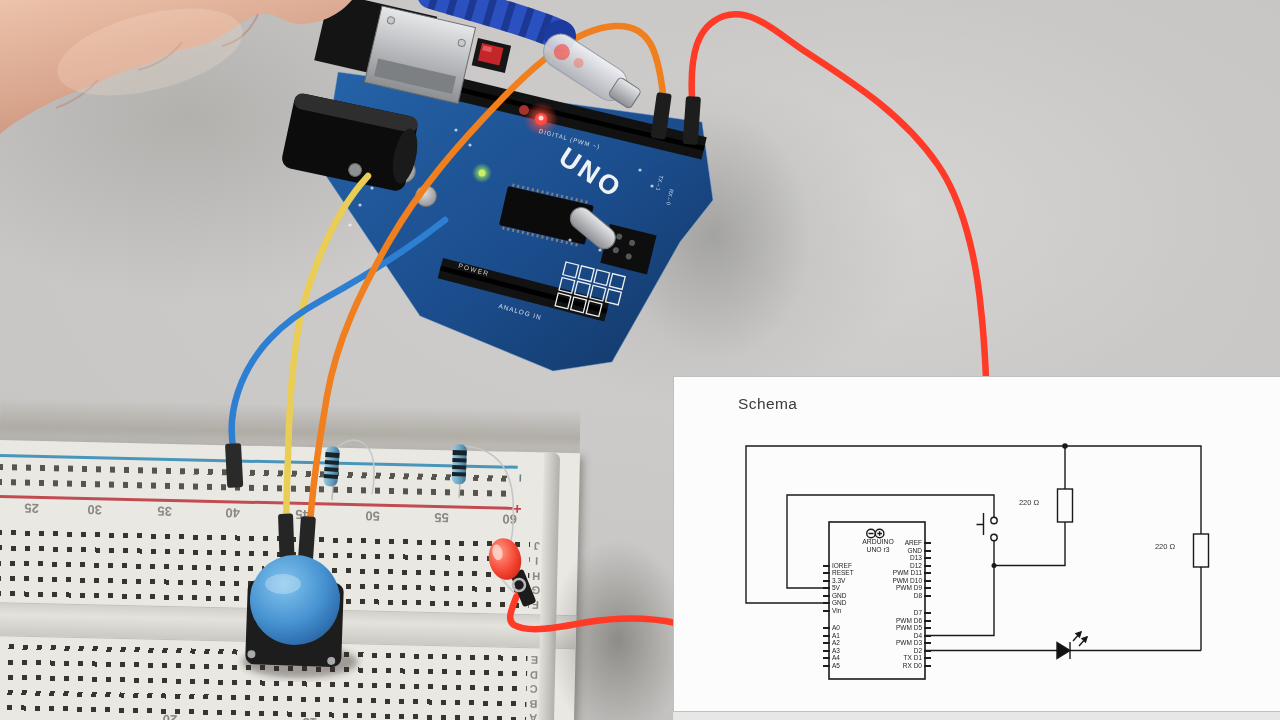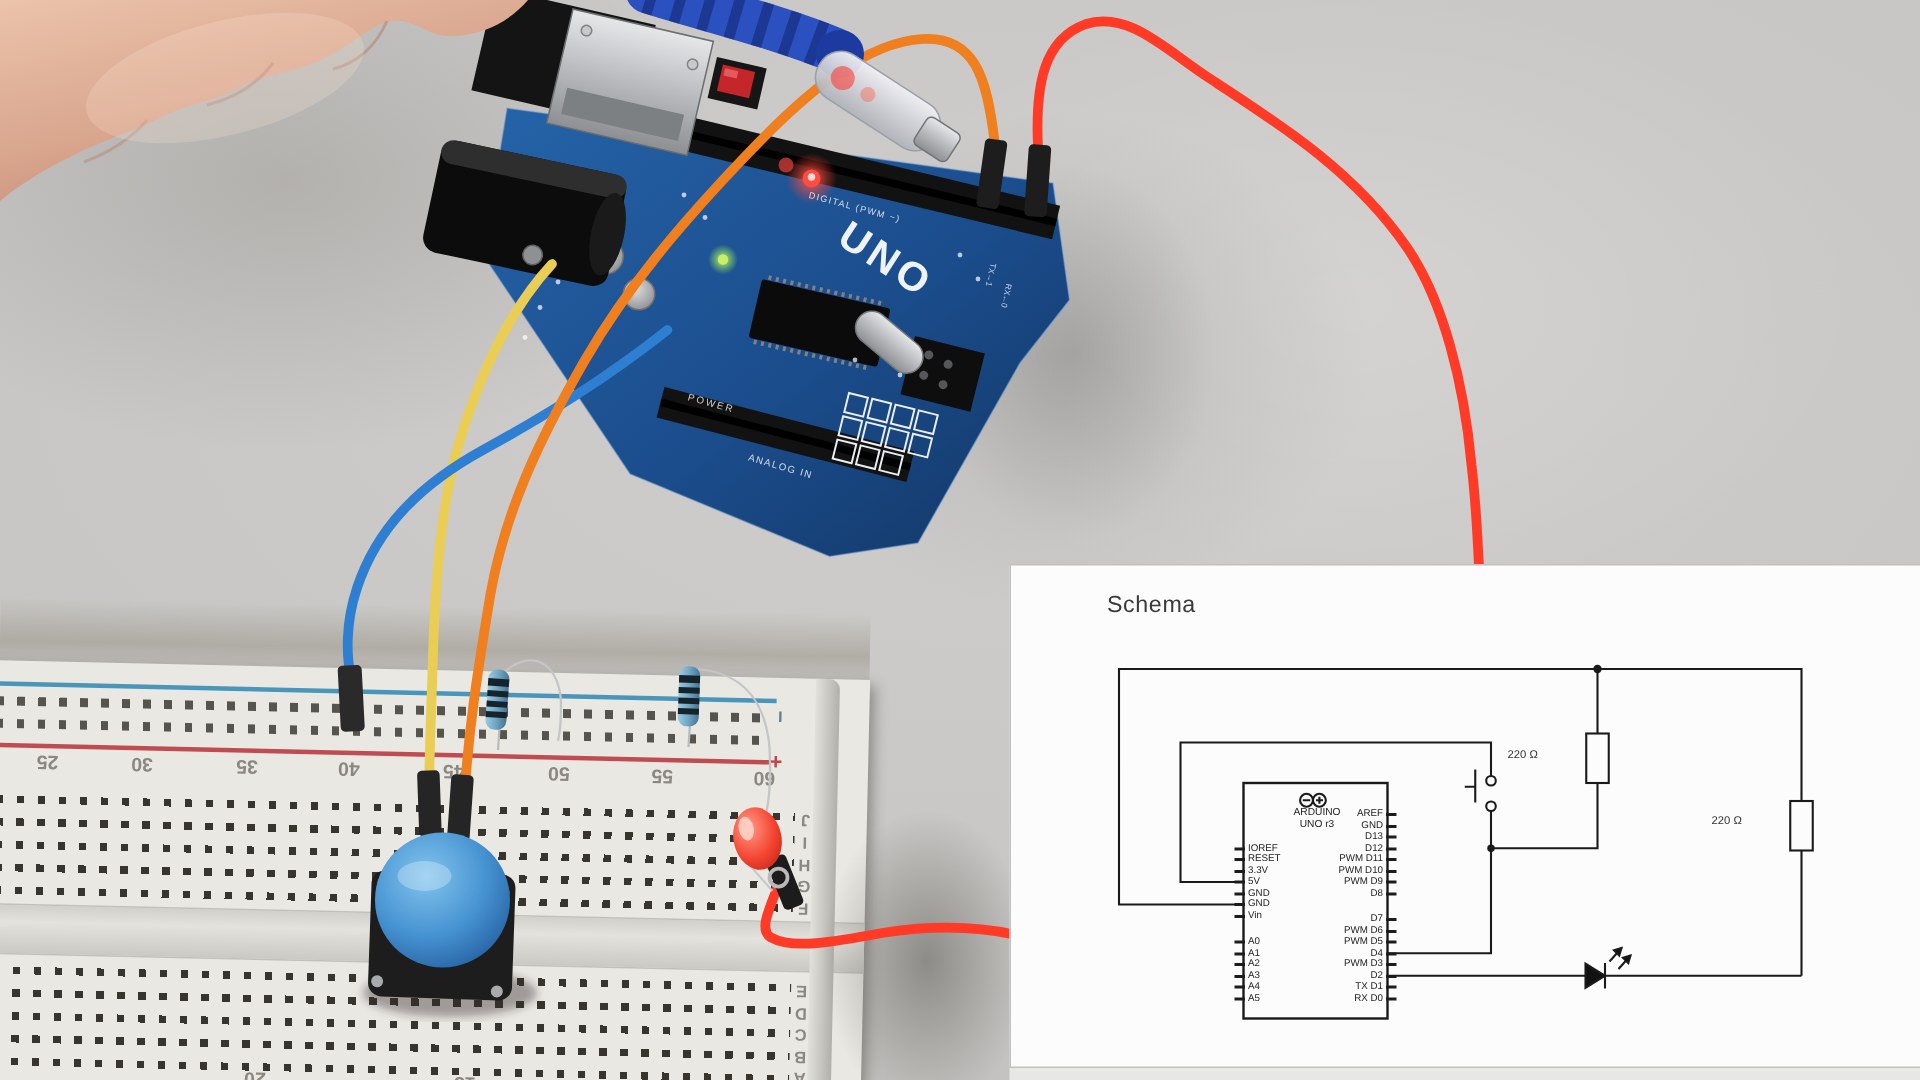--- a/index.html
+++ b/index.html
@@ -63,21 +63,21 @@
   .panel-bottom-strip{position:absolute;left:673px;top:712px;width:607px;height:8px;background:#e7e7e6;}
   .schema-title{position:absolute;left:64px;top:18px;font-size:15.5px;color:#3a3a3a;letter-spacing:.4px;}
   .schema-svg{position:absolute;left:0;top:0;}
   .pin-label{position:absolute;font-size:6.5px;line-height:8px;color:#1c1c1c;white-space:nowrap;}
   .pin-left{left:158px;}
   .pin-left::before{content:"";position:absolute;left:-9px;top:3px;width:7px;height:2px;background:#1c1c1c;}
   .pin-right{left:186px;width:62px;text-align:right;}
   .pin-right::after{content:"";position:absolute;right:-9px;top:3px;width:7px;height:2px;background:#1c1c1c;}
   .chip-brand{position:absolute;left:167px;top:161px;width:74px;text-align:center;font-size:6.8px;color:#1c1c1c;}
   .chip-model{position:absolute;left:167px;top:169px;width:74px;text-align:center;font-size:6.8px;color:#1c1c1c;}
-  .res-label{position:absolute;width:48px;text-align:left;font-size:7.5px;color:#333;}
+  .res-label{position:absolute;width:48px;text-align:center;font-size:7.5px;color:#333;}
   .res-label-1{left:331px;top:121px;}
   .res-label-2{left:467px;top:165px;}
 </style>
 </head>
 <body>
 
 <div class="stage">
 
   <div class="shadow-band"></div>
   <div class="shadow-board"></div>

